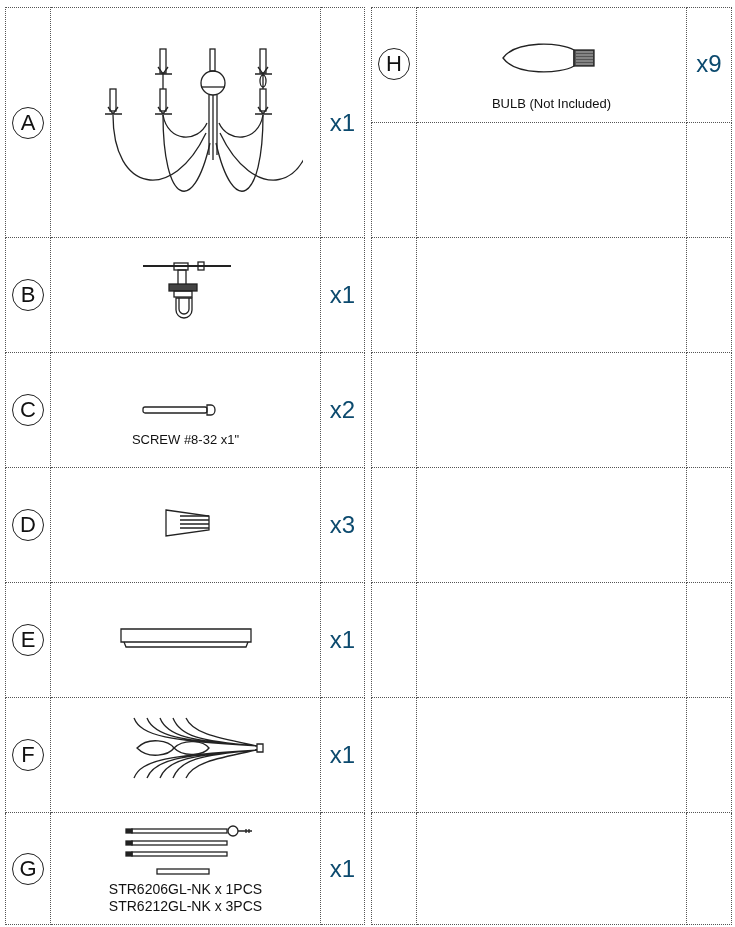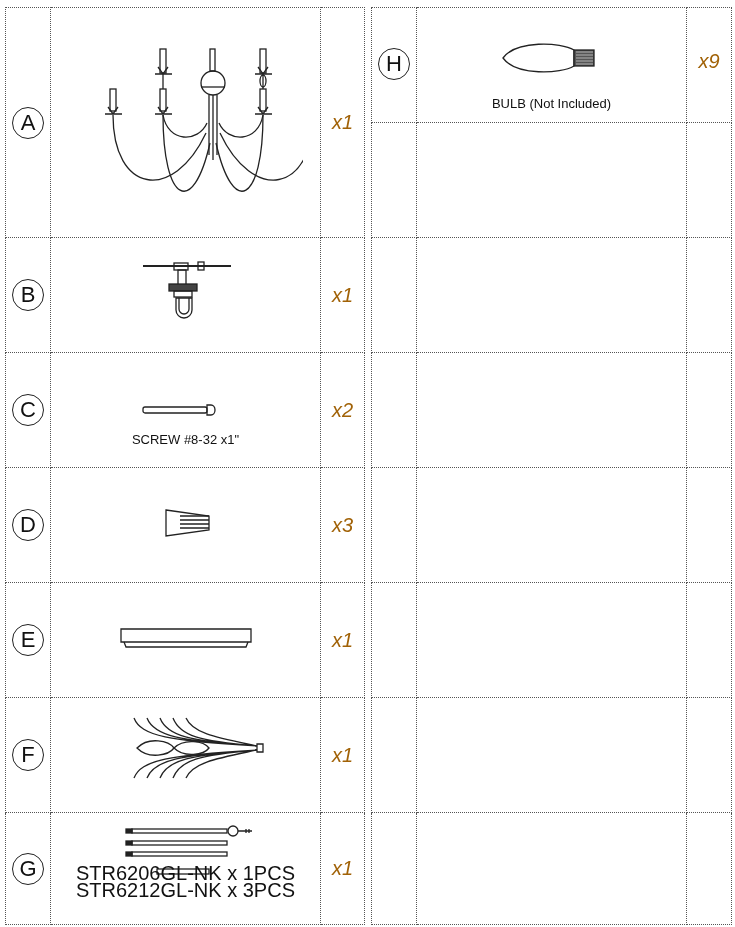--- a/index.html
+++ b/index.html
@@ -4,21 +4,21 @@
 <style>
   html, body { margin:0; padding:0; background:#fff; }
   body { width:735px; height:927px; position:relative; overflow:hidden;
          font-family:"Liberation Sans", sans-serif; color:#111; }
   .tbl { position:absolute; top:7px; border-collapse:collapse; table-layout:fixed; }
   .tbl td { border:1px dotted #555; padding:0; position:relative; text-align:center; vertical-align:middle; }
   #left { left:5px; }
   #right { left:371px; }
   .letter { display:inline-block; width:30px; height:30px; border:1.3px solid #222; border-radius:50%;
             font-size:22px; line-height:30px; text-align:center; color:#111; }
-  .qty { font-size:20px; color:#a16207;font-style:italic; }
+  .qty { font-size:24px; color:#0c4a6e; }
   .caption { position:absolute; left:0; right:0; font-size:13px; color:#111; text-align:center; }
   svg { position:absolute; }
 </style>
 </head>
 <body>
 
 <table class="tbl" id="left">
   <colgroup>
       <col style="width:45px">
       <col style="width:270px">
@@ -131,21 +131,21 @@
         <rect x="2" y="8" width="6" height="4" fill="#222"></rect>
             <rect x="8" y="8" width="95" height="4"></rect>
         <circle cx="109" cy="10" r="5"></circle>
             <path d="M114 10 h14 M122 8 v4 M125 8 v4"></path>
         <rect x="2" y="20" width="6" height="4" fill="#222"></rect>
             <rect x="8" y="20" width="95" height="4"></rect>
         <rect x="2" y="31" width="6" height="4" fill="#222"></rect>
             <rect x="8" y="31" width="95" height="4"></rect>
         <rect x="33" y="48" width="52" height="5"></rect>
       </svg>
-      <div class="caption" style="top:52px;line-height:17px;font-size:20px">
+      <div class="caption" style="top:68px;line-height:17px;font-size:14px">
         <div>STR6206GL-NK x 1PCS</div>
         <div>STR6212GL-NK x 3PCS</div>
       </div>
     </td>
     <td><span class="qty">x1</span></td>
   </tr>
 </tbody>
   </table>
 
 <table class="tbl" id="right">

